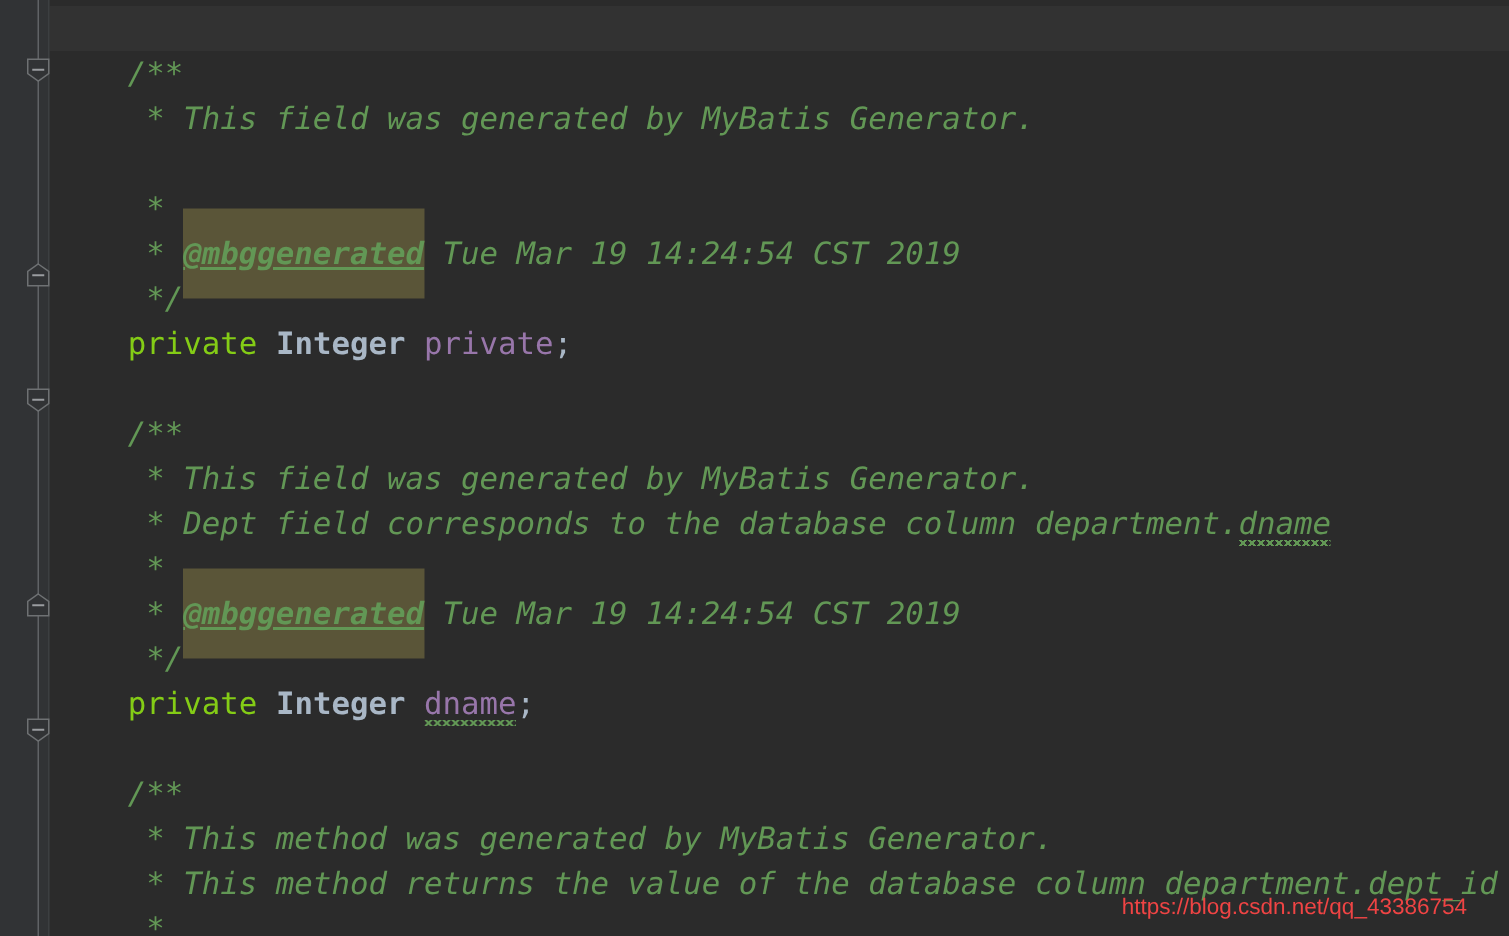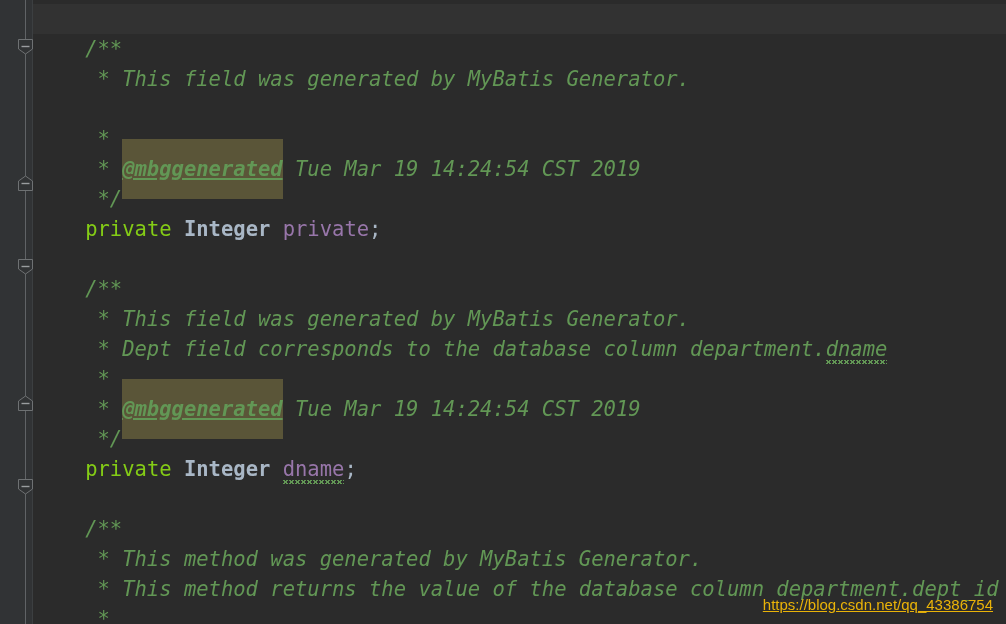--- a/index.html
+++ b/index.html
@@ -99,28 +99,27 @@
     background-size: 6px 4px;
     background-repeat: repeat-x;
     background-position: 0 bottom;
     padding-bottom: 3px;
     margin-top: 21px;
   }
 
   
   #watermark {
     position: absolute;
-    right: 13px;
+    right: 28px;
     bottom: 11px;
     font-family: "Liberation Sans", sans-serif;
     font-size: 15px;
-    color: #eab308;
+    color: #ef4444;
     z-index: 10;
     white-space: nowrap;
-    text-decoration: underline;
   }
 </style>
 </head>
 <body>
 
 <div id="screen">
 
   <div id="gutter">
     <div id="gutter-edge"></div>
   </div>

